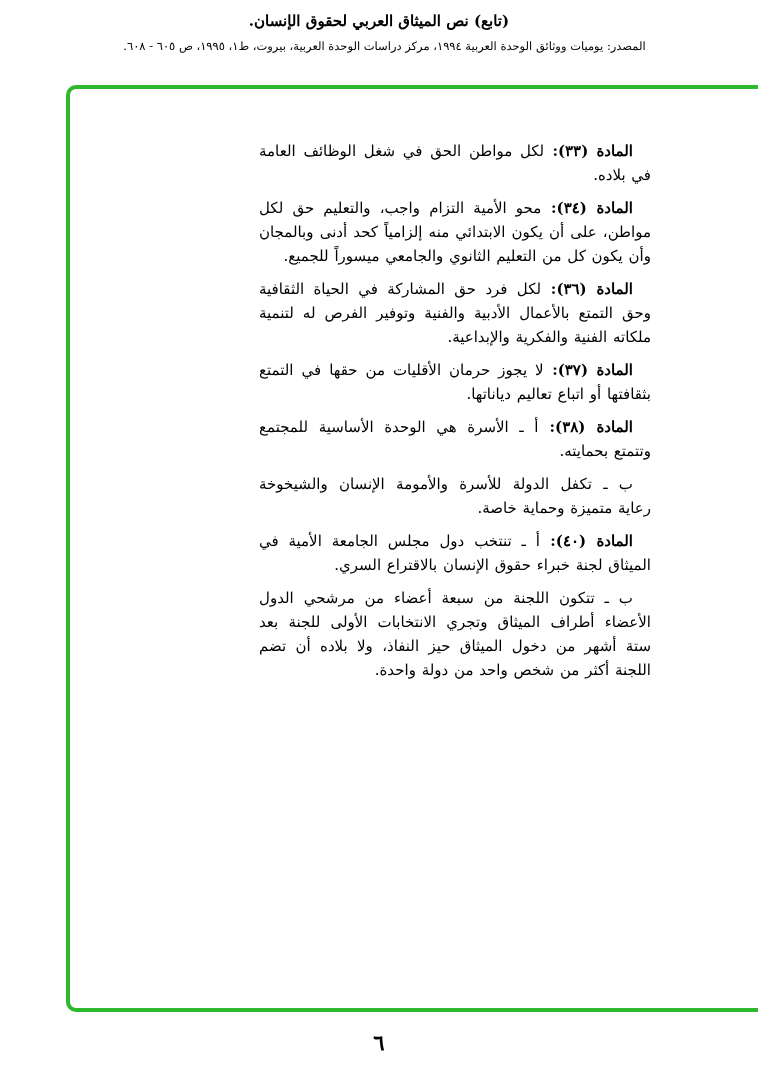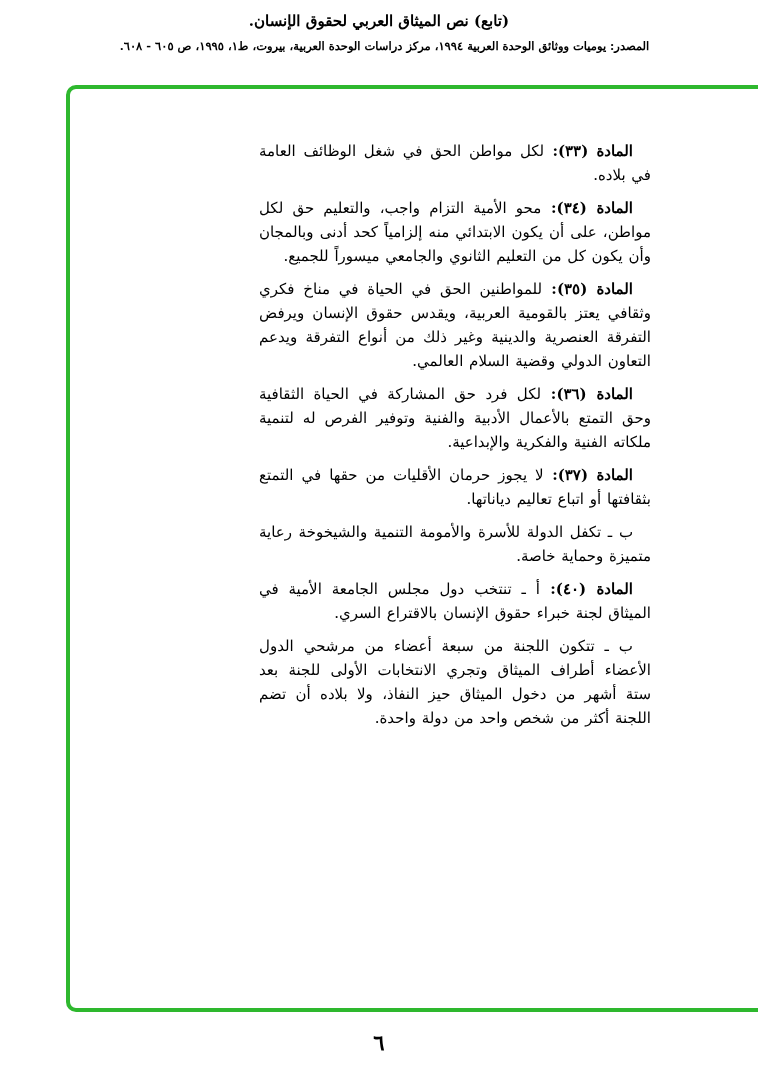--- a/index.html
+++ b/index.html
@@ -25,21 +25,21 @@
     direction: rtl;
   }
   .doc-title {
     font-size: 15px;
     font-weight: bold;
     letter-spacing: 0.2px;
   }
   .source-line {
     margin-top: 9px;
     font-size: 11.5px;
-    font-weight: bold;
+    font-weight: normal;
     margin-left: 11px;
   }
   .green-box {
     position: absolute;
     top: 85px;
     left: 66px;
     width: 702px;
     height: 927px;
     border: 4px solid #2eb82e;
     border-radius: 10px;
@@ -81,24 +81,24 @@
 
   <div class="header">
     <div class="doc-title">(تابع) نص الميثاق العربي لحقوق الإنسان.</div>
     <div class="source-line">المصدر: يوميات ووثائق الوحدة العربية ١٩٩٤، مركز دراسات الوحدة العربية، بيروت، ط١، ١٩٩٥، ص ٦٠٥ - ٦٠٨.</div>
   </div>
 
   <div class="green-box" style="border-color: rgb(46, 184, 46);">
     <div class="articles" id="articles">
         <p class="article"><span class="article-label">المادة (٣٣): </span><span>لكل مواطن الحق في شغل الوظائف العامة في بلاده.</span></p>
         <p class="article"><span class="article-label">المادة (٣٤): </span><span>محو الأمية التزام واجب، والتعليم حق لكل مواطن، على أن يكون الابتدائي منه إلزامياً كحد أدنى وبالمجان وأن يكون كل من التعليم الثانوي والجامعي ميسوراً للجميع.</span></p>
-        <p class="article"><span class="article-label">المادة (٣٥): </span><span>للمواطنين الحق في الحياة في مناخ فكري وثقافي يعتز بالقومية العربية، ويقدس حقوق الإنسان ويرفض التفرقة العنصرية والدينية وغير ذلك من أنواع التفرقة ويدعم التعاون الدولي وقضية السلام العالمي.</span></p>
         <p class="article"><span class="article-label">المادة (٣٦): </span><span>لكل فرد حق المشاركة في الحياة الثقافية وحق التمتع بالأعمال الأدبية والفنية وتوفير الفرص له لتنمية ملكاته الفنية والفكرية والإبداعية.</span></p>
         <p class="article"><span class="article-label">المادة (٣٧): </span><span>لا يجوز حرمان الأقليات من حقها في التمتع بثقافتها أو اتباع تعاليم دياناتها.</span></p>
-        <p class="article"><span>ب ـ تكفل الدولة للأسرة والأمومة التنمية والشيخوخة رعاية متميزة وحماية خاصة.</span></p>
+        <p class="article"><span class="article-label">المادة (٣٨): </span><span>أ ـ الأسرة هي الوحدة الأساسية للمجتمع وتتمتع بحمايته.</span></p>
+        <p class="article"><span>ب ـ تكفل الدولة للأسرة والأمومة الإنسان والشيخوخة رعاية متميزة وحماية خاصة.</span></p>
         <p class="article"><span class="article-label">المادة (٤٠): </span><span>أ ـ تنتخب دول مجلس الجامعة الأمية في الميثاق لجنة خبراء حقوق الإنسان بالاقتراع السري.</span></p>
         <p class="article"><span>ب ـ تتكون اللجنة من سبعة أعضاء من مرشحي الدول الأعضاء أطراف الميثاق وتجري الانتخابات الأولى للجنة بعد ستة أشهر من دخول الميثاق حيز النفاذ، ولا بلاده أن تضم اللجنة أكثر من شخص واحد من دولة واحدة.</span></p>
       </div>
   </div>
 
   <div class="page-number">٦</div>
 
 </div>
 
 </body></html>

